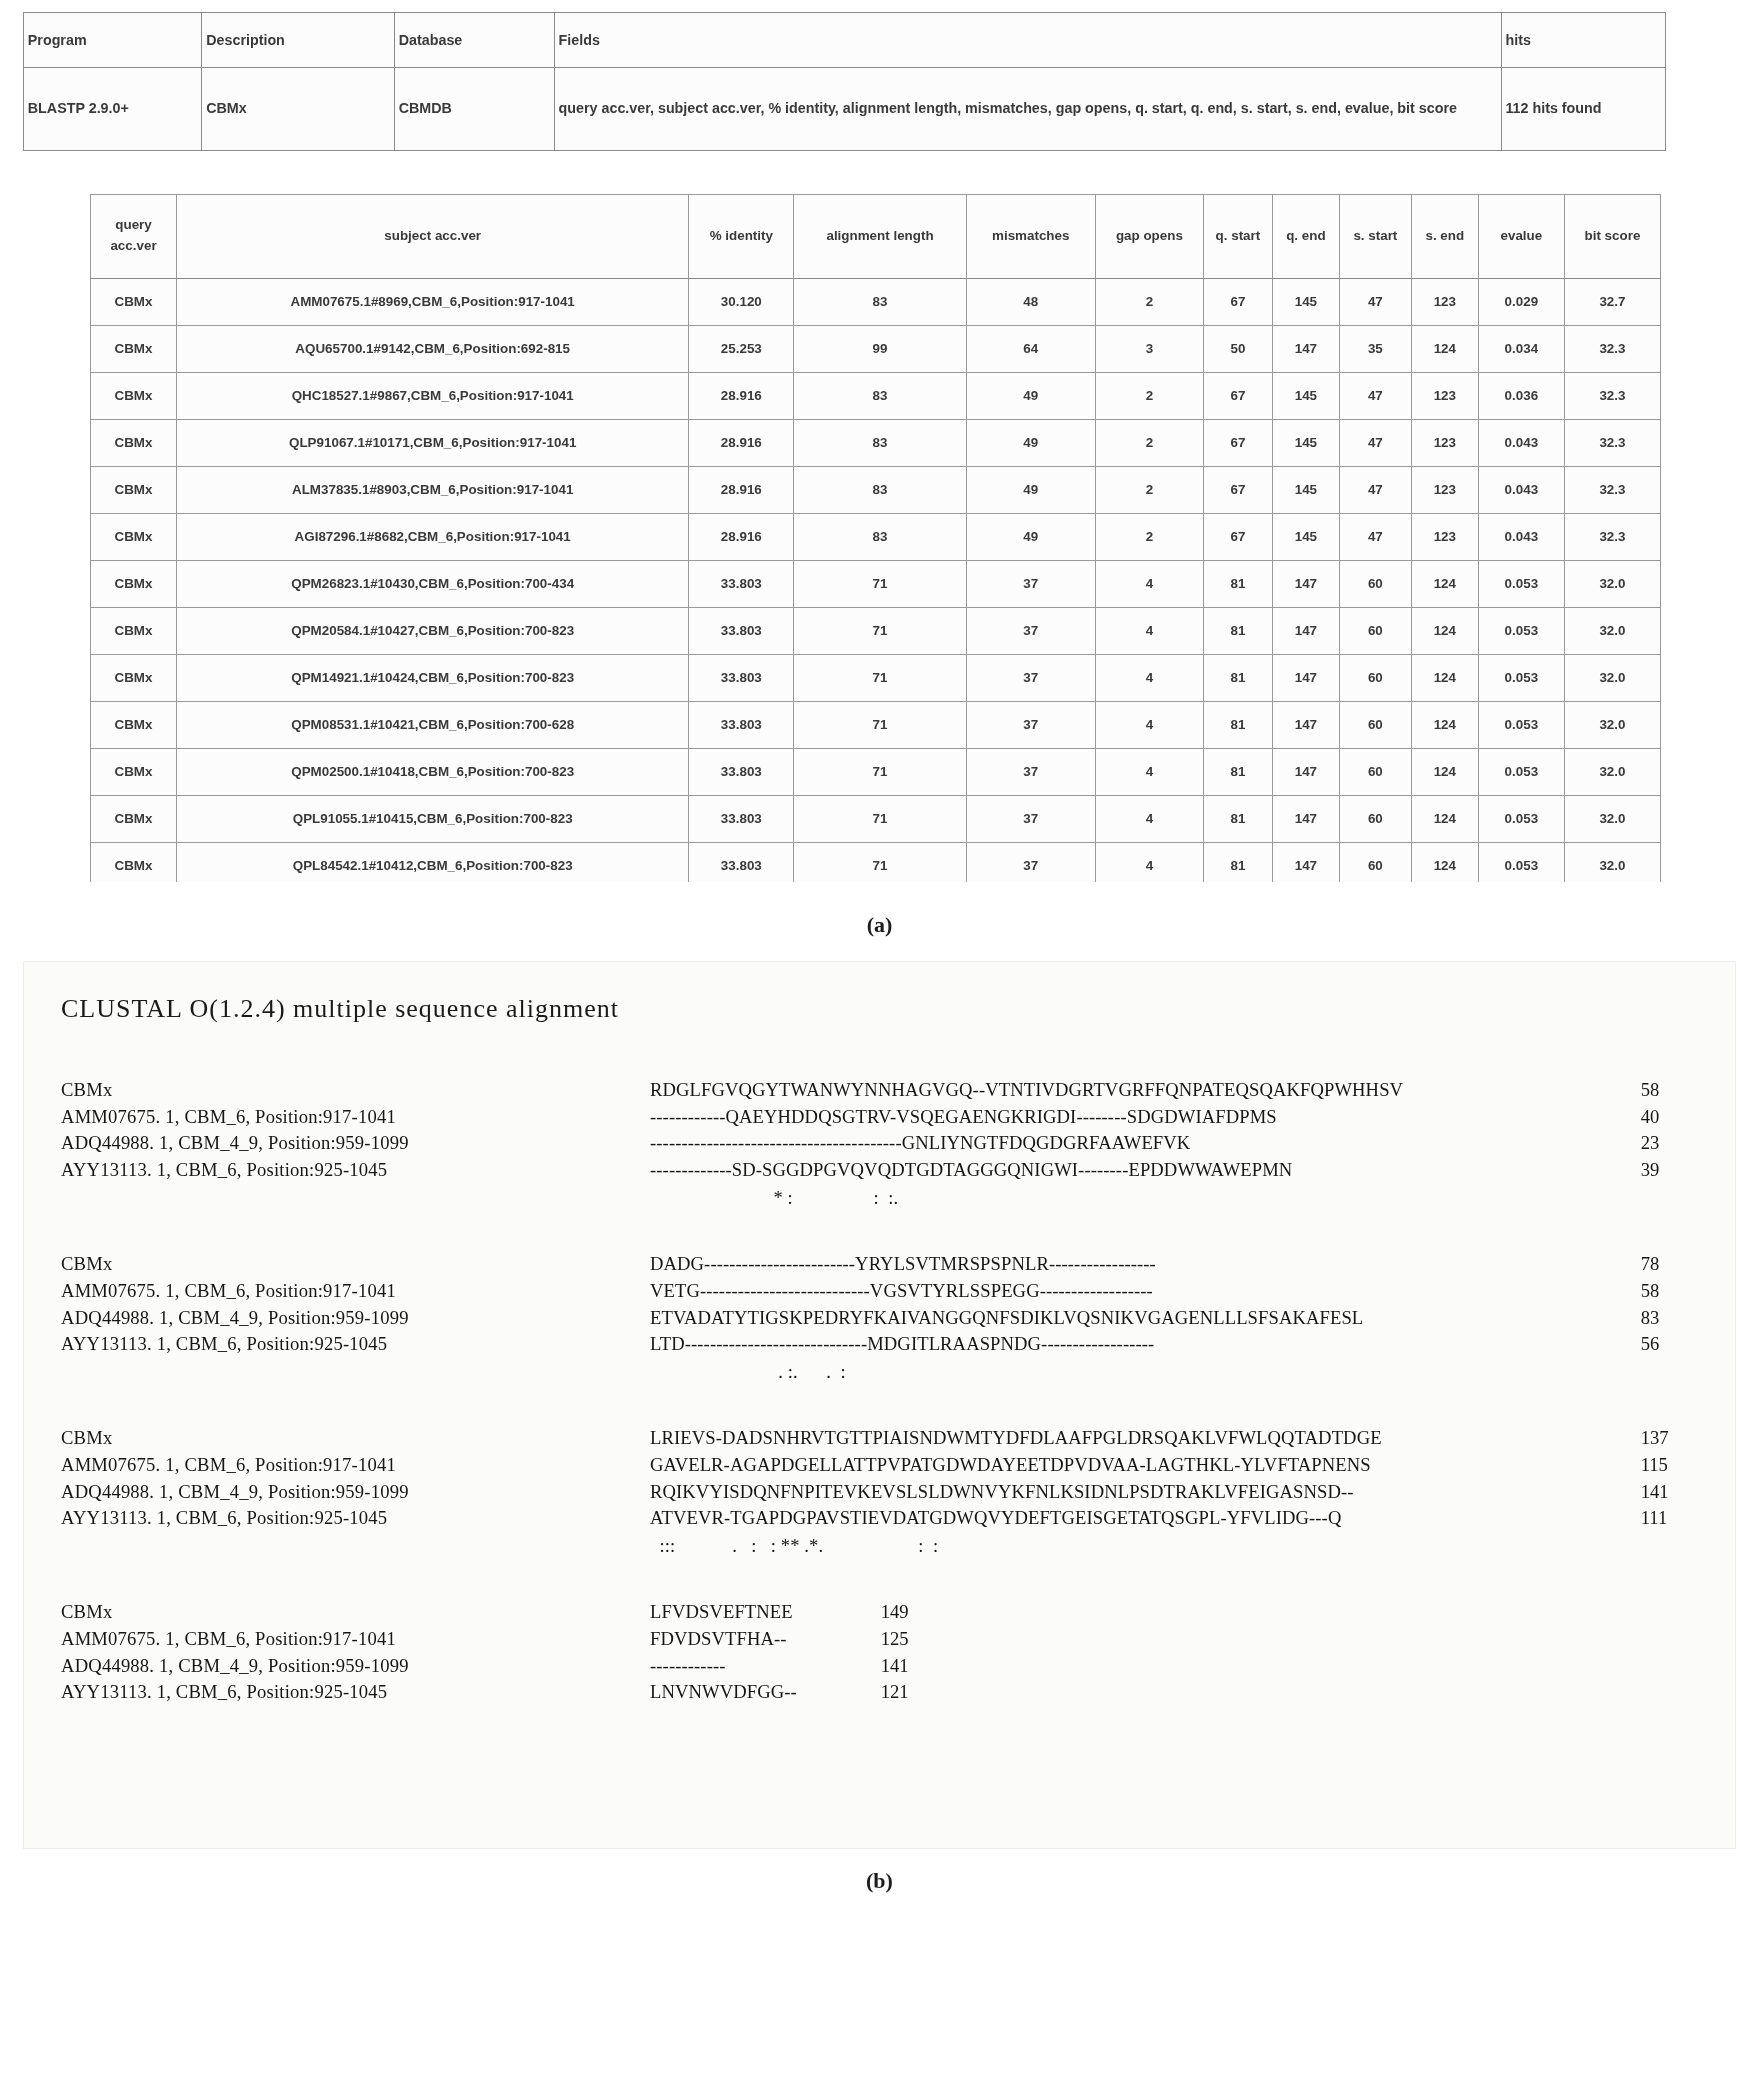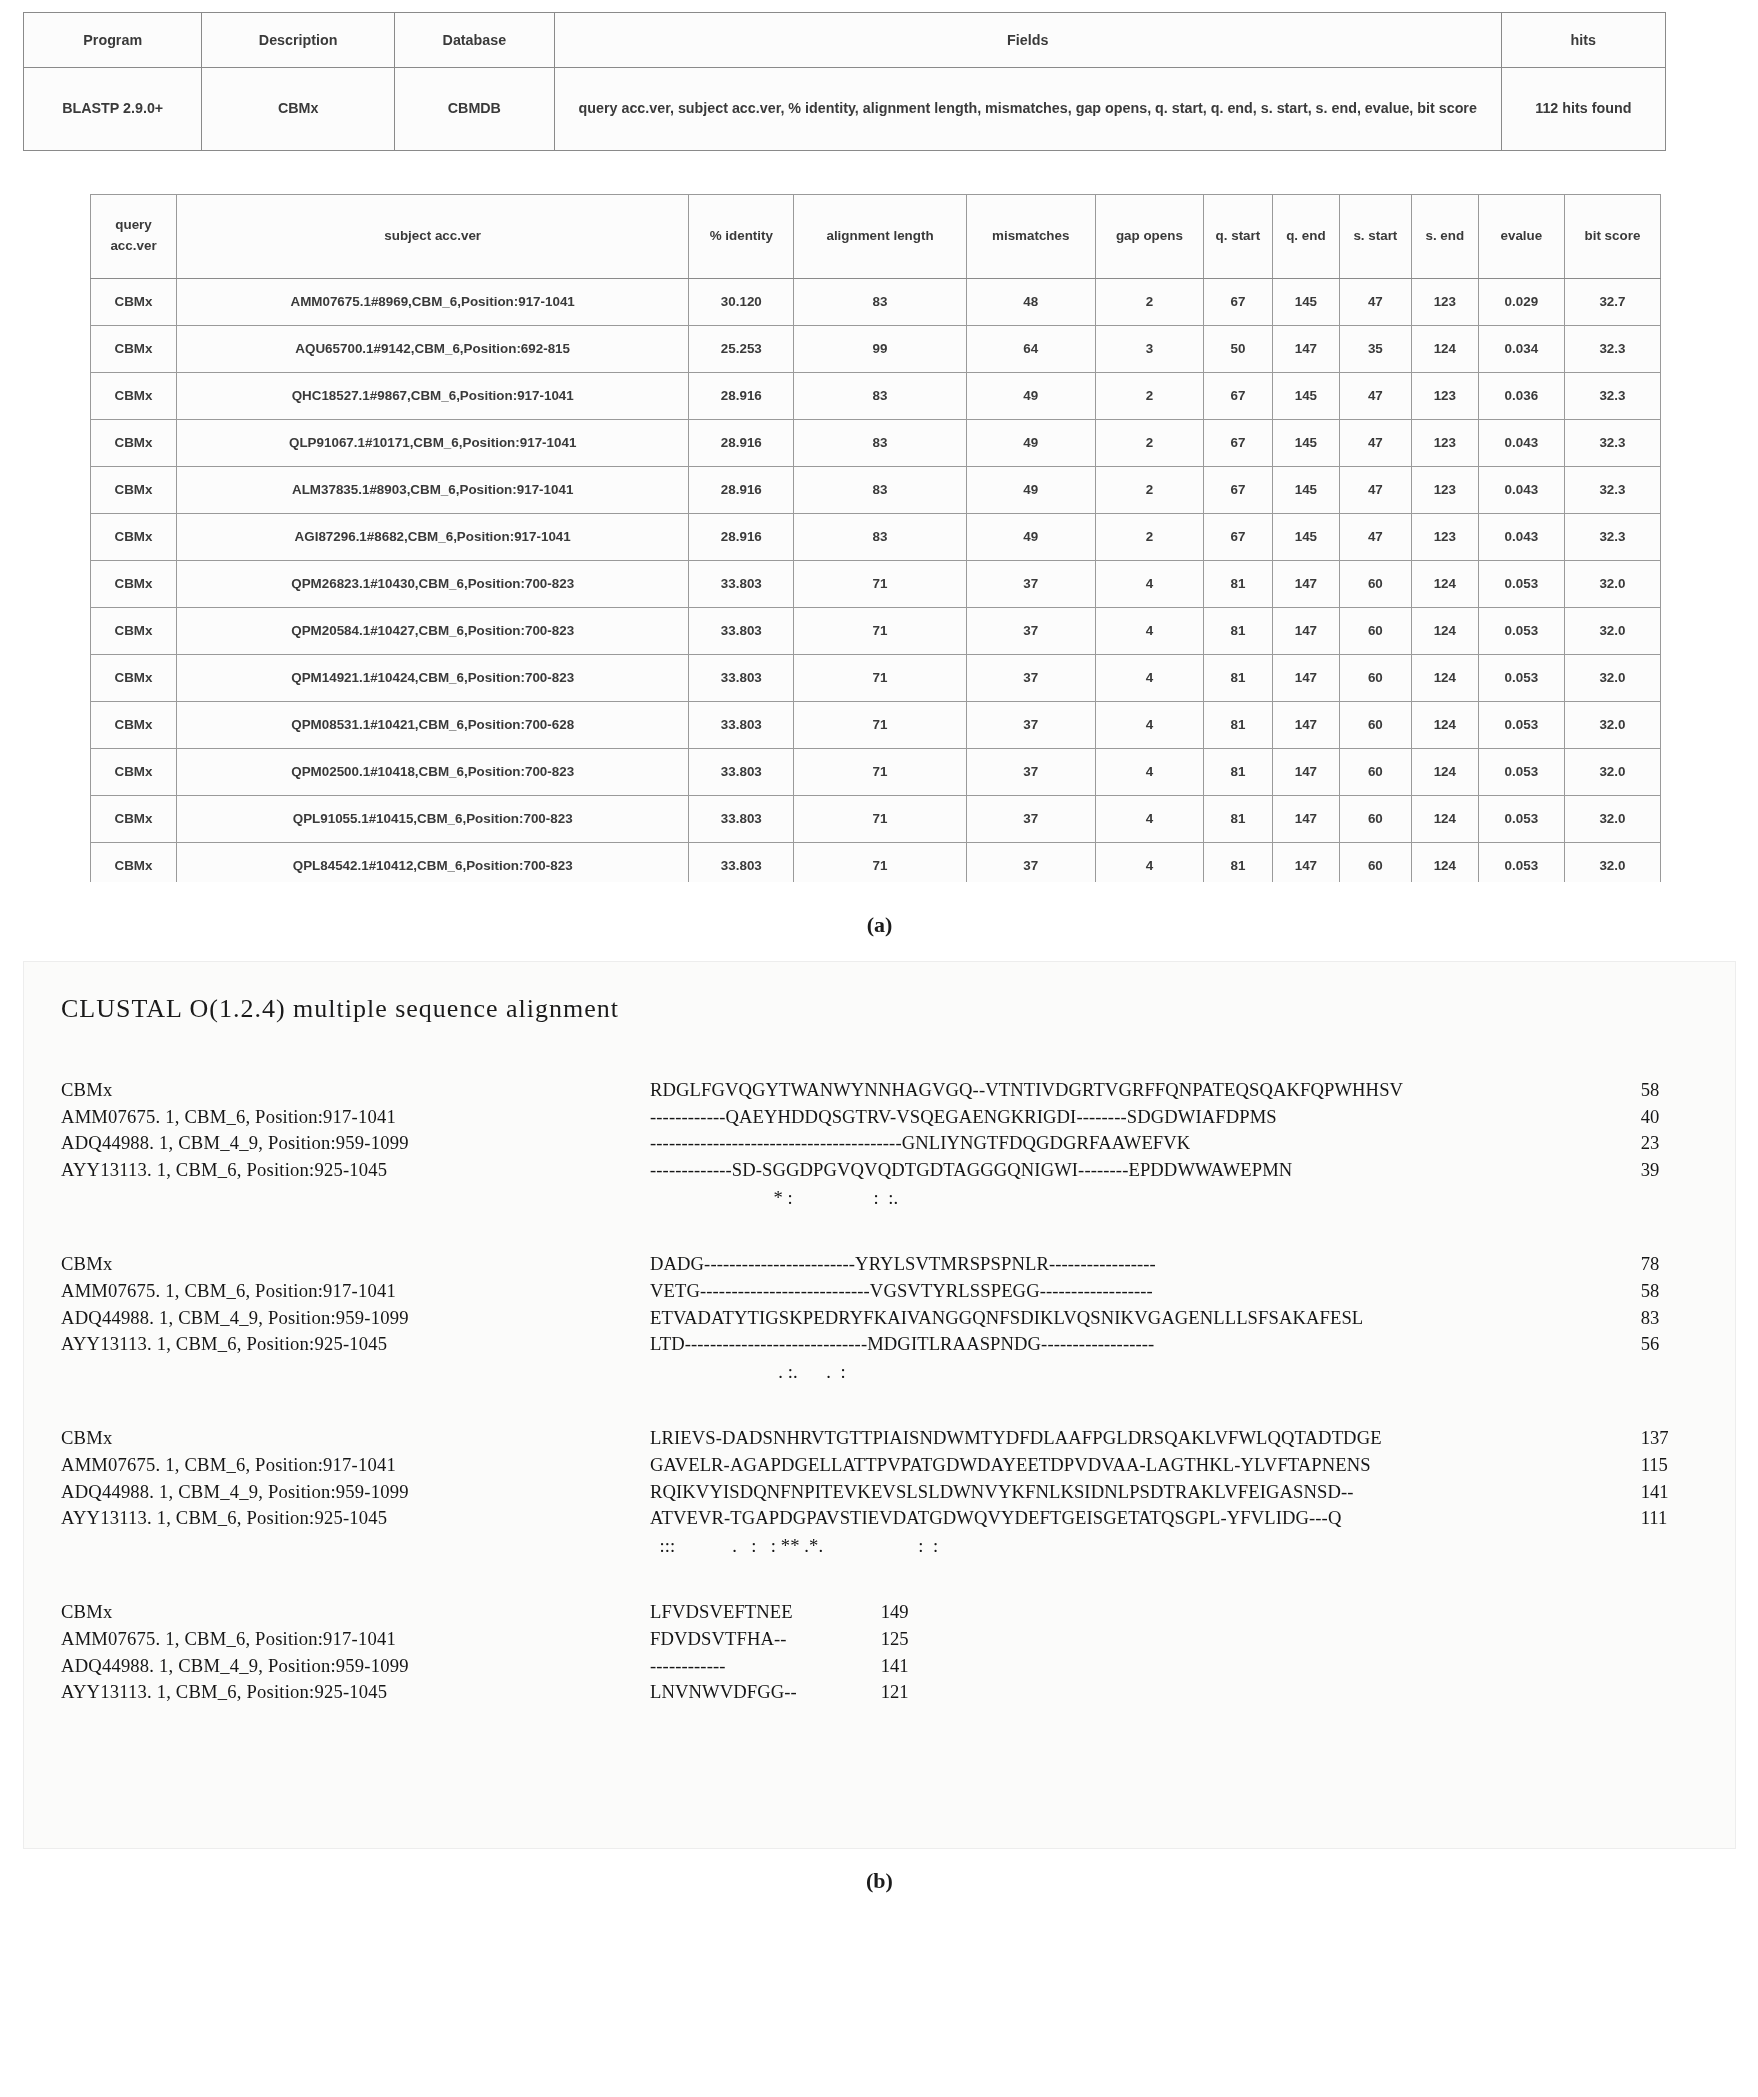--- a/index.html
+++ b/index.html
@@ -21,21 +21,21 @@
     background:#fcfcfc;
     font-size:14.3px;
   }
   table.meta{
     margin-left:23px;
     width:1643px;
     border:1.4px solid #8a8a8a;
   }
   table.meta th, table.meta td{
     border:1.4px solid #8a8a8a;
-    text-align:center;
+    text-align:left;
     vertical-align:middle;
     font-weight:bold;
     color:#3a3a3a;
     padding:4.8px 3.8px;
   }
   table.meta thead th{height:44px;}
   table.meta tbody td{height:72px;line-height:1.9;}
   .col-program{width:172px;}
   .col-description{width:186px;}
   .col-database{width:153px;}
@@ -281,21 +281,21 @@
               <td>2</td>
               <td>67</td>
               <td>145</td>
               <td>47</td>
               <td>123</td>
               <td>0.043</td>
               <td>32.3</td>
             </tr>
             <tr>
               <td>CBMx</td>
-              <td>QPM26823.1#10430,CBM_6,Position:700-823</td>
+              <td>QPM26823.1#10430,CBM_6,Position:700-434</td>
               <td>33.803</td>
               <td>71</td>
               <td>37</td>
               <td>4</td>
               <td>81</td>
               <td>147</td>
               <td>60</td>
               <td>124</td>
               <td>0.053</td>
               <td>32.0</td>

